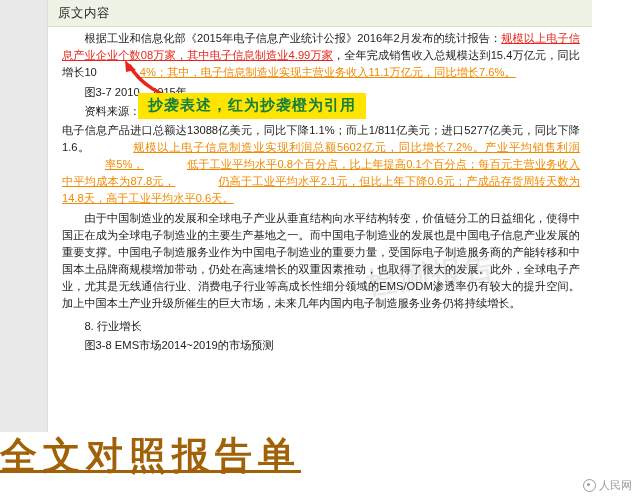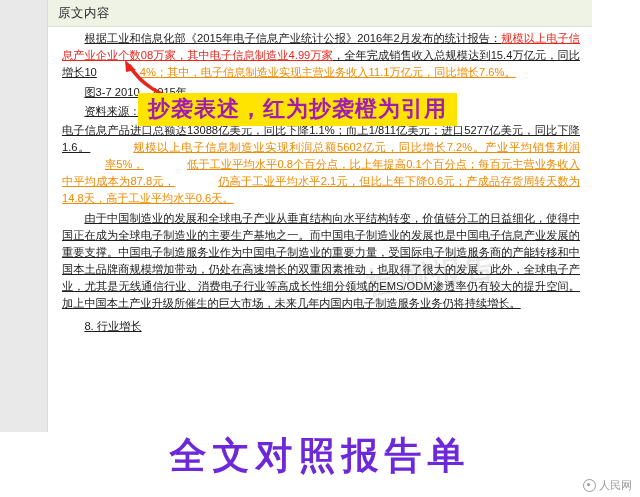--- a/index.html
+++ b/index.html
@@ -87,30 +87,30 @@
     color: #e8261c;
     text-decoration: underline;
     text-decoration-color: #e8261c;
   }
   .orange {
     color: #f08a00;
     text-decoration: underline;
     text-decoration-color: #f08a00;
     margin-left: 43px;
   }
-  .plainblack { color: #1c1c1c; text-decoration: underline; }
+  .plainblack { color: #1c1c1c; }
 
   
   .annot {
     position: absolute;
     left: 138px;
     top: 93px;
     background: #ffe400;
-    color: #a21caf;
-    font-size: 22px;
+    color: #15803d;
+    font-size: 15px;
     font-weight: bold;
     padding: 5px 10px 6px 10px;
     letter-spacing: 1px;
     line-height: 1;
     white-space: nowrap;
     font-family: Liberation Serif, serif;
   }
   
   .arrow {
     position: absolute;
@@ -141,26 +141,27 @@
     top: 432px;
     width: 640px;
     height: 65px;
     background: #ffffff;
   }
   .bottom-title {
     position: absolute;
     left: 0;
     top: 437px;
     width: 640px;
-    text-align: center;
+    text-align: left;
     font-size: 37px;
     font-weight: bold;
-    color: #6d28d9;
+    color: #a16207;
     letter-spacing: 6px;
     line-height: 1;
+    text-decoration: underline;
   }
   .weibo {
     position: absolute;
     right: 8px;
     bottom: 4px;
     font-size: 11px;
     color: #9a9a9a;
     display: flex;
     align-items: center;
     gap: 3px;
@@ -203,20 +204,21 @@
       <div class="label">原文内容</div>
     </div>
 
     <div class="body-text">
       <p class="p" id="p1"><span class="plainblack">根据工业和信息化部《2015年电子信息产业统计公报》2016年2月发布的统计报告：</span><span class="red">规模以上电子信息产业企业个数08万家，其中电子信息制造业4.99万家</span><span class="plainblack">，全年完成销售收入总规模达到15.4万亿元，同比增长10</span><span class="orange">4%；其中，电子信息制造业实现主营业务收入11.1万亿元，同比增长7.6%。</span></p>
       <p class="cap" id="cap1"><span class="plainblack">图3-7 2010—2015年</span></p>
       <p class="cap" id="src1"><span class="plainblack">资料来源：工业和信息</span></p>
       <p class="p noindent" id="p2"><span class="plainblack">电子信息产品进口总额达13088亿美元，同比下降1.1%；而上1/811亿美元；进口52</span><span class="plainblack">77亿美元，同比下降1.6。</span><span class="orange">规模以上电子信息制造业实现利润总额5602亿元，同比增长7.2%。产业平均销售利润</span><span class="orange">率5%，</span><span class="orange">低于工业平均水平0.8个百分点，比上年提高0.1个百分点；每百元主营业务收入中平均成本为87.8元，</span><span class="orange">仍高于工业平均水平2.1元，但比上年下降0.6元；产成品存货周转天数为14.8天，高于工业平均水平0.6天。</span></p>
       <p class="p" id="p3"><span class="plainblack">由于中国制造业的发展和全球电子产业从垂直结构向水平结构转变，价值链分工的日益细化，使得中国正在成为全球电子制造业的主要生产基地之一。而中国电子制造业的发展也是中国电子信息产业发展的重要支撑。中国电子制造服务业作为中国电子制造业的重要力量，受国际电子制造服务商的产能转移和中国本土品牌商规模增加带动，仍处在高速增长的双重因素推动，也取得了很大的发展。此外，全球电子产业，尤其是无线通信行业、消费电子行业等高成长性细分领域的EMS/ODM渗透率仍有较大的提升空间。加上中国本土产业升级所催生的巨大市场，未来几年内国内电子制造服务业务仍将持续增长。</span></p>
       <p class="sec-title" id="sec2"><span class="plainblack">8. 行业增长</span></p>
+      <p class="cap" id="cap2"><span class="plainblack">图3-8 EMS市场2014~2019的市场预测</span></p>
     </div>
 
     <div class="watermark">检测报告</div>
   </div>
 
   <svg class="arrow" viewBox="0 0 60 42">
     <path d="M57 40 C42 38 22 28 9 7" stroke="#e8261c" stroke-width="3.5" fill="none"></path>
     <path d="M5 2 L16 12 L6 14 Z" fill="#e8261c"></path>
   </svg>
 

